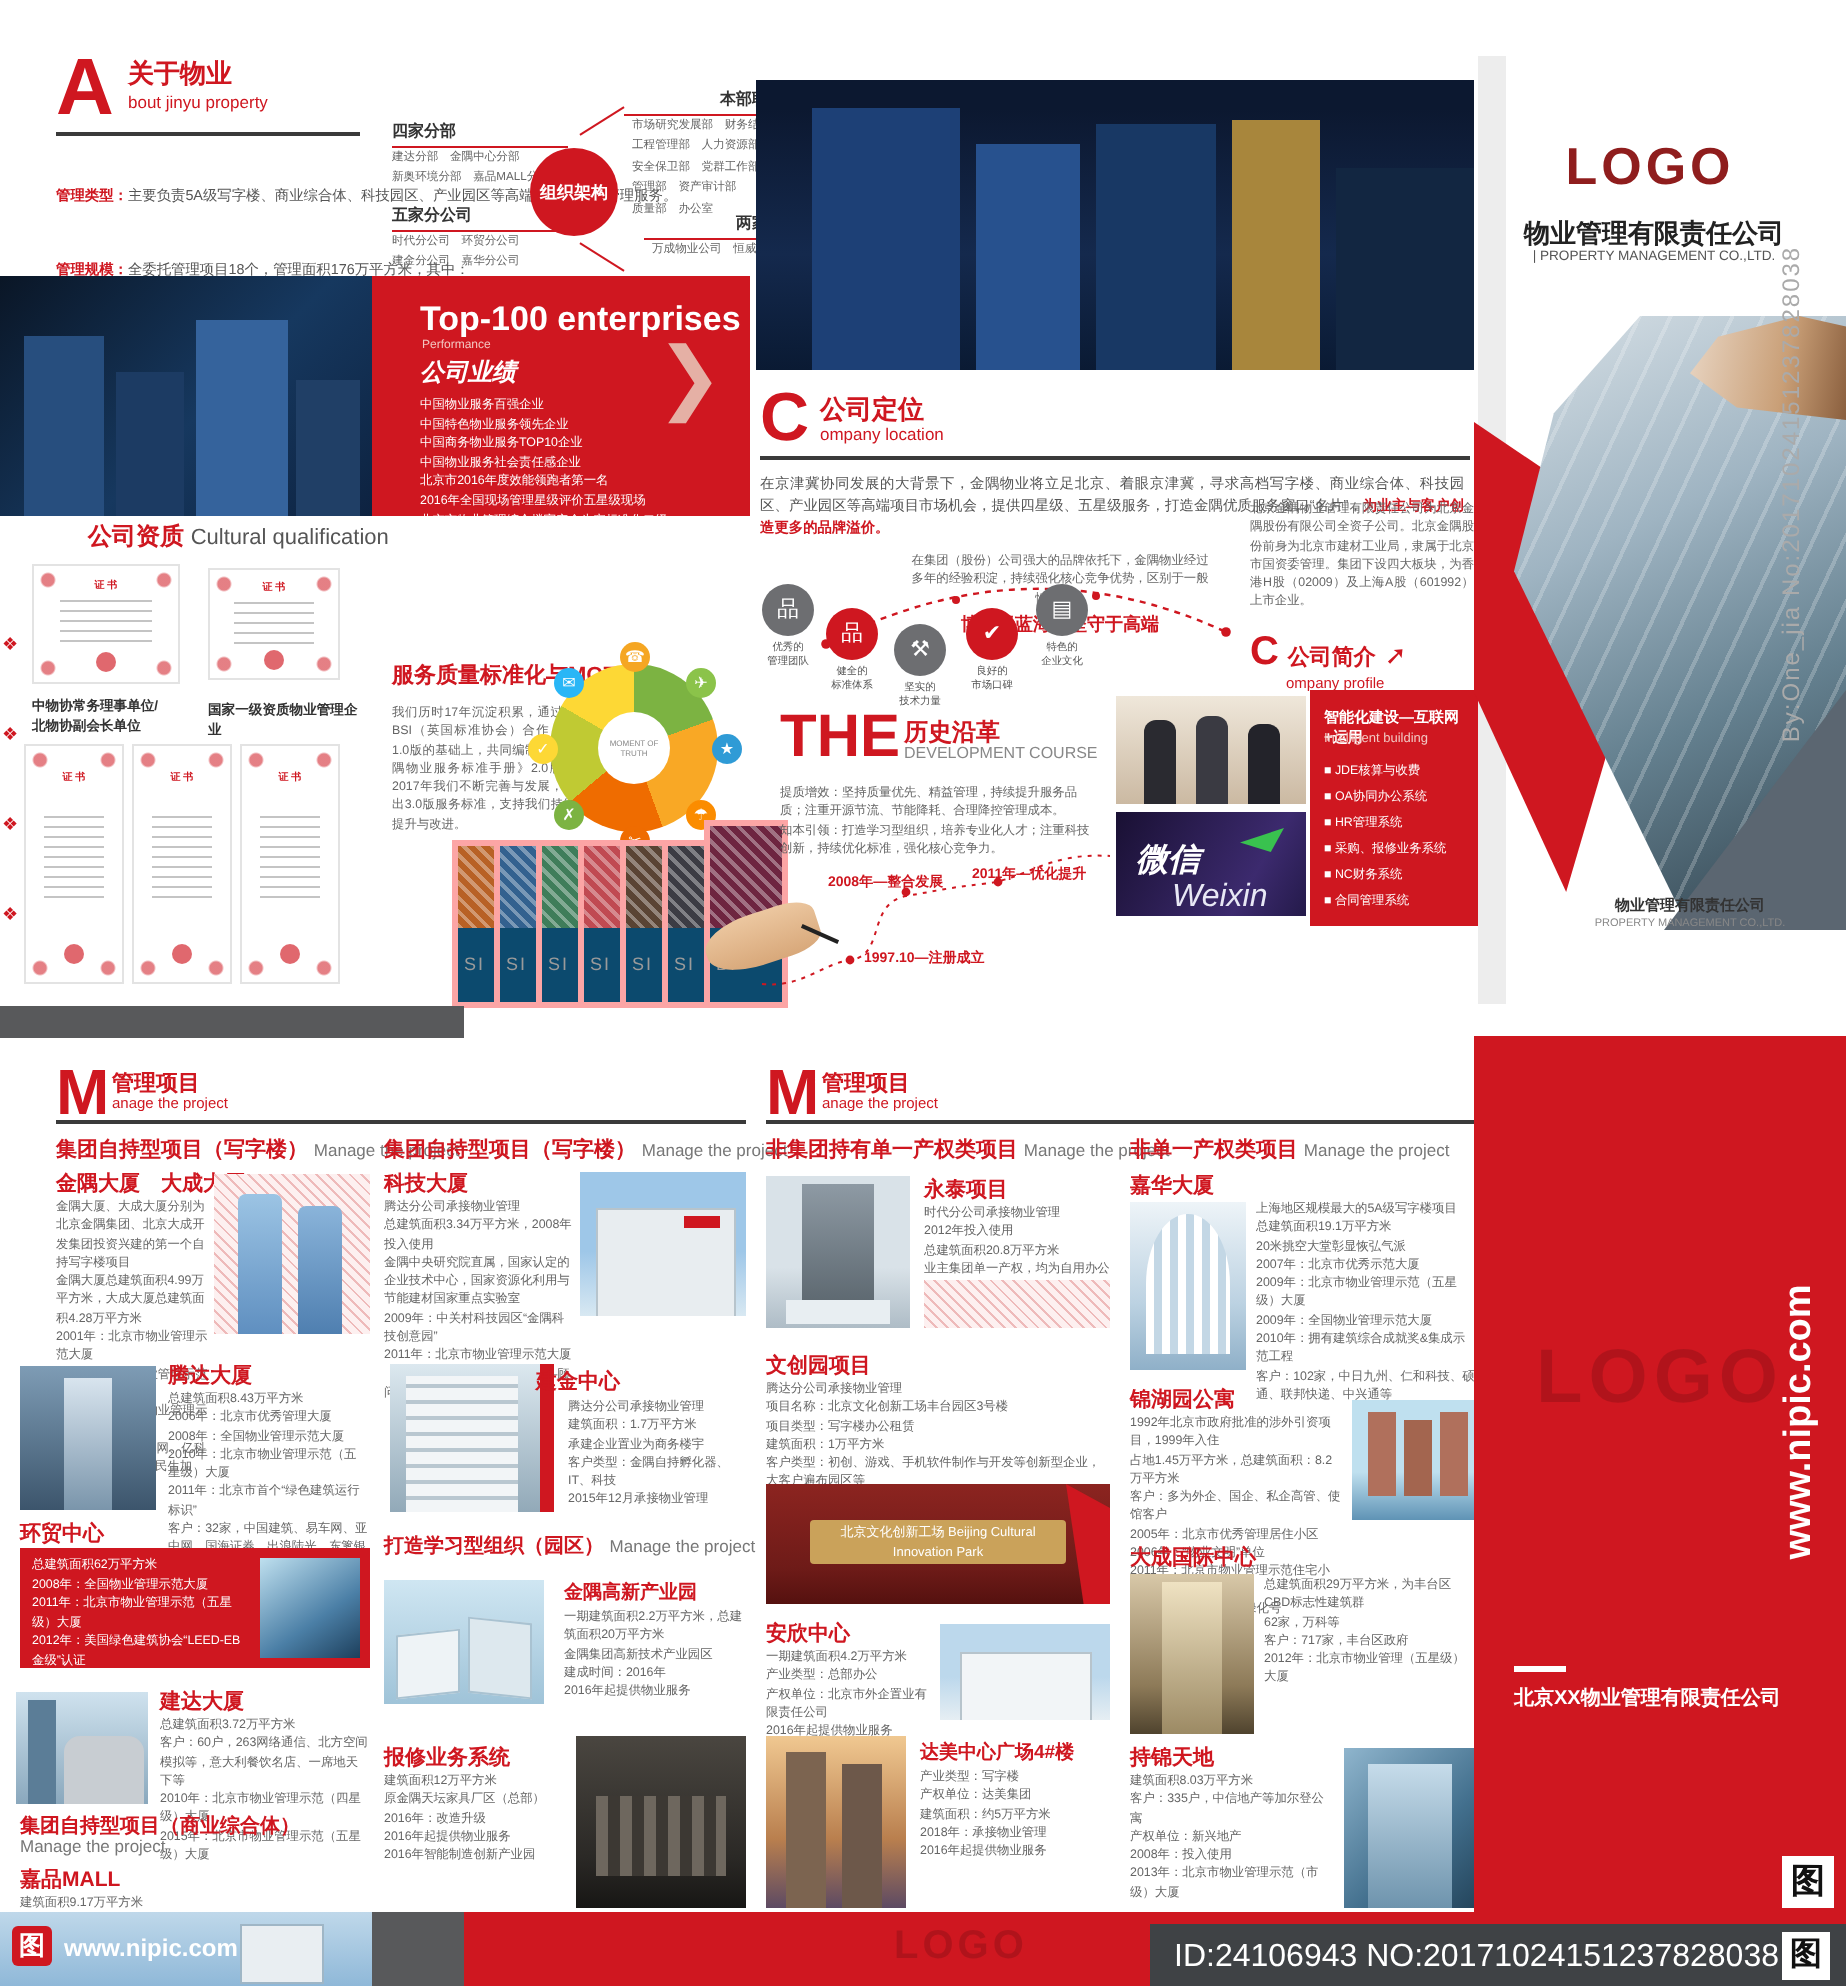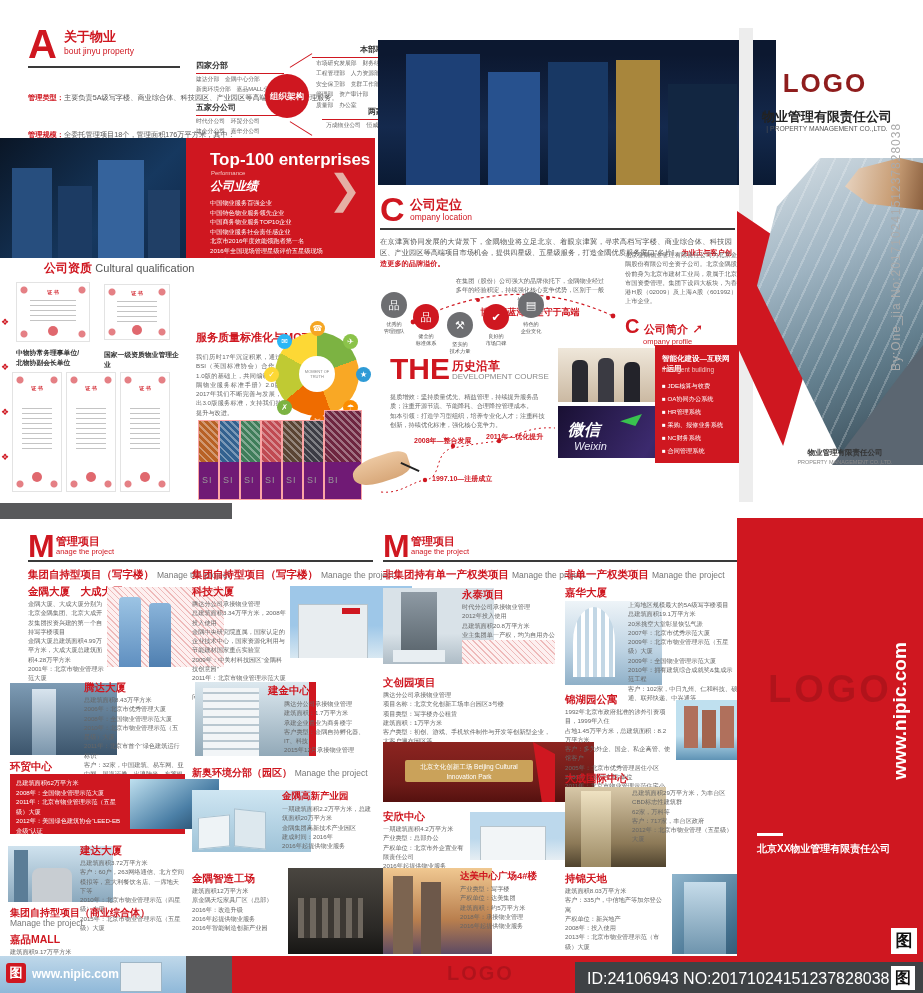--- a/index.html
+++ b/index.html
@@ -15,35 +15,35 @@
   .sec-sub{font-size:8.5px;color:#cf1720;}
   .body-s{font-size:7.2px;line-height:1.55;color:#555;}
   .body-xs{font-size:6.2px;line-height:1.5;color:#666;}
   .wsmall{font-size:6.2px;line-height:1.55;color:#fff;}
   .cat{font-size:10.5px;font-weight:bold;color:#cf1720;}
   .cat .en{font-size:8.5px;color:#777;font-weight:normal;}
   .cat-en{font-size:8.5px;color:#777;}
   .pt{font-size:10.5px;font-weight:bold;color:#cf1720;}
   .orgh{font-size:8px;font-weight:bold;color:#333;border-bottom:1px solid #cf1720;padding-bottom:2px;}
   .orgi{font-size:5.8px;color:#666;line-height:1.8;}
-  .photo{overflow:hidden;padding-left:39px;}
+  .photo{overflow:hidden;}
   .hatch{background:#fdf0f0;background-image:repeating-linear-gradient(45deg,rgba(220,120,120,.45) 0 1px,transparent 1px 4px);}
   .tower{background-image:repeating-linear-gradient(0deg,rgba(255,255,255,.16) 0 2px,transparent 2px 6px),
          repeating-linear-gradient(90deg,rgba(255,255,255,.10) 0 2px,transparent 2px 5px);}
   .cert{background:#fff;border:1px solid #e3e3e3;
         background-image:
         radial-gradient(circle at 7px 7px, rgba(207,23,32,.55) 3px, transparent 4px),
         radial-gradient(circle at calc(100% - 7px) 7px, rgba(207,23,32,.55) 3px, transparent 4px),
         radial-gradient(circle at 7px calc(100% - 7px), rgba(207,23,32,.55) 3px, transparent 4px),
         radial-gradient(circle at calc(100% - 7px) calc(100% - 7px), rgba(207,23,32,.55) 3px, transparent 4px);}
   .clines{position:absolute;left:18%;right:18%;top:30%;height:38%;
         background:repeating-linear-gradient(#c4c4c4 0 1px,transparent 1px 5px);}
   .ctitle{position:absolute;top:10%;left:0;right:0;text-align:center;font-size:5px;color:#cf1720;font-weight:bold;}
   .seal{position:absolute;bottom:8%;left:50%;margin-left:-5px;width:10px;height:10px;border-radius:50%;background:rgba(207,23,32,.65);}
-  .book{position:absolute;background:#701a75;border:1px solid #fca5a5;}
+  .book{position:absolute;background:#0c4a6e;border:3px solid #fca5a5;margin-left:28px;}
   .book .top{position:absolute;left:0;right:0;top:0;height:52%;}
   .book .lbl{position:absolute;left:3px;bottom:14px;font-size:9px;color:#9a9a9a;letter-spacing:1px;}
   .pat{background-image:repeating-linear-gradient(45deg,rgba(255,255,255,.35) 0 2px,transparent 2px 5px);}
   .sat{position:absolute;width:15px;height:15px;border-radius:50%;color:#fff;font-size:8px;line-height:15px;text-align:center;}
   .icircle{position:absolute;width:26px;height:26px;border-radius:50%;color:#fff;text-align:center;line-height:26px;font-size:11px;}
   .iclabel{position:absolute;width:40px;text-align:center;font-size:5.2px;line-height:1.3;color:#555;white-space:pre-line;}
   .vwm{color:#aaa;font-size:12px;letter-spacing:1px;white-space:nowrap;}
 </style>
 </head>
 <body>
@@ -232,21 +232,21 @@
     <div class="sec-sub" style="margin-left:18px;font-size:7.5px;">ompany profile</div>
   </div>
 
   <div class="a photo" style="left:558px;top:348px;width:95px;height:54px;background:linear-gradient(#efe7da,#cbb9a2);">
     <div class="a" style="left:14px;top:12px;width:16px;height:42px;background:#2a2a30;border-radius:6px 6px 0 0;"></div>
     <div class="a" style="left:40px;top:10px;width:16px;height:44px;background:#3a3a42;border-radius:6px 6px 0 0;"></div>
     <div class="a" style="left:66px;top:14px;width:16px;height:40px;background:#23232a;border-radius:6px 6px 0 0;"></div>
   </div>
   <div class="a photo" style="left:558px;top:406px;width:95px;height:52px;background:linear-gradient(120deg,#191033,#3c2a6e 70%,#241a4a);">
     <div class="a b" style="left:10px;top:14px;font-size:16px;color:#fff;font-style:italic;">微信</div>
-    <div class="a" style="left:16px;top:34px;font-size:11px;color:#e8e8f5;font-style:italic;">Weixin</div>
+    <div class="a" style="left:28px;top:34px;font-size:16px;color:#e8e8f5;font-style:italic;">Weixin</div>
     <div class="a" style="left:62px;top:8px;width:22px;height:12px;background:#39c24f;clip-path:polygon(0 60%,100% 0,70% 100%);"></div>
   </div>
 
   <div class="a bigletter" style="left:390px;top:354px;font-size:30px;">THE</div>
   <div class="a red b" style="left:452px;top:358px;font-size:12px;">历史沿革</div>
   <div class="a" style="left:452px;top:372px;font-size:8px;color:#888;">DEVELOPMENT COURSE</div>
   <div class="a body-xs pre" style="left:390px;top:392px;width:160px;">提质增效：坚持质量优先、精益管理，持续提升服务品质；注重开源节流、节能降耗、合理降控管理成本。
 知本引领：打造学习型组织，培养专业化人才；注重科技创新，持续优化标准，强化核心竞争力。</div>
 
   <svg class="a" style="left:373px;top:418px;" width="200" height="80" viewBox="0 0 200 80">
@@ -367,33 +367,33 @@
     <div class="a" style="left:8px;top:6px;width:56px;height:68px;background:repeating-linear-gradient(0deg,#f2f5f7 0 6px,#b9c7d0 6px 8px);"></div>
   </div>
   <div class="a pt" style="left:268px;top:684px;">建金中心</div>
   <div class="a body-xs pre" style="left:284px;top:699px;width:90px;">腾达分公司承接物业管理
 建筑面积：1.7万平方米
 承建企业置业为商务楼宇
 客户类型：金隅自持孵化器、IT、科技
 2015年12月承接物业管理</div>
 
   <div class="a cat" style="left:192px;top:766px;font-size:10px;">
-    <span>新奥环境分部（园区）</span> <span class="en">Manage the project</span>
+    <span>打造学习型组织（园区）</span> <span class="en">Manage the project</span>
   </div>
   <div class="a photo" style="left:192px;top:790px;width:80px;height:62px;background:linear-gradient(#cfe6f2,#9fc3d8);">
     <div class="a" style="left:6px;top:26px;width:30px;height:30px;background:#eef3f6;border:1px solid #a9c2d1;transform:skewY(-6deg);"></div>
     <div class="a" style="left:42px;top:20px;width:30px;height:36px;background:#dde8ee;border:1px solid #a9c2d1;transform:skewY(6deg);"></div>
   </div>
   <div class="a pt" style="left:282px;top:790px;font-size:9.5px;">金隅高新产业园</div>
   <div class="a body-xs pre" style="left:282px;top:804px;width:90px;">一期建筑面积2.2万平方米，总建筑面积20万平方米
 金隅集团高新技术产业园区
 建成时间：2016年
 2016年起提供物业服务</div>
 
-  <div class="a pt" style="left:192px;top:872px;">金隅智造工场</div>
+  <div class="a pt" style="left:192px;top:872px;">报修业务系统</div>
   <div class="a body-xs pre" style="left:192px;top:886px;width:90px;">建筑面积12万平方米
 原金隅天坛家具厂区（总部）
 2016年：改造升级
 2016年起提供物业服务
 2016年智能制造创新产业园</div>
   <div class="a photo" style="left:288px;top:868px;width:85px;height:86px;background:linear-gradient(#4a4640,#2b2926 70%,#171614);">
     <div class="a" style="left:10px;top:30px;width:65px;height:40px;background:repeating-linear-gradient(90deg,#6e675e 0 6px,#3c3833 6px 12px);"></div>
   </div>
 
   <div class="a bigletter" style="left:383px;top:530px;font-size:32px;">M</div>

